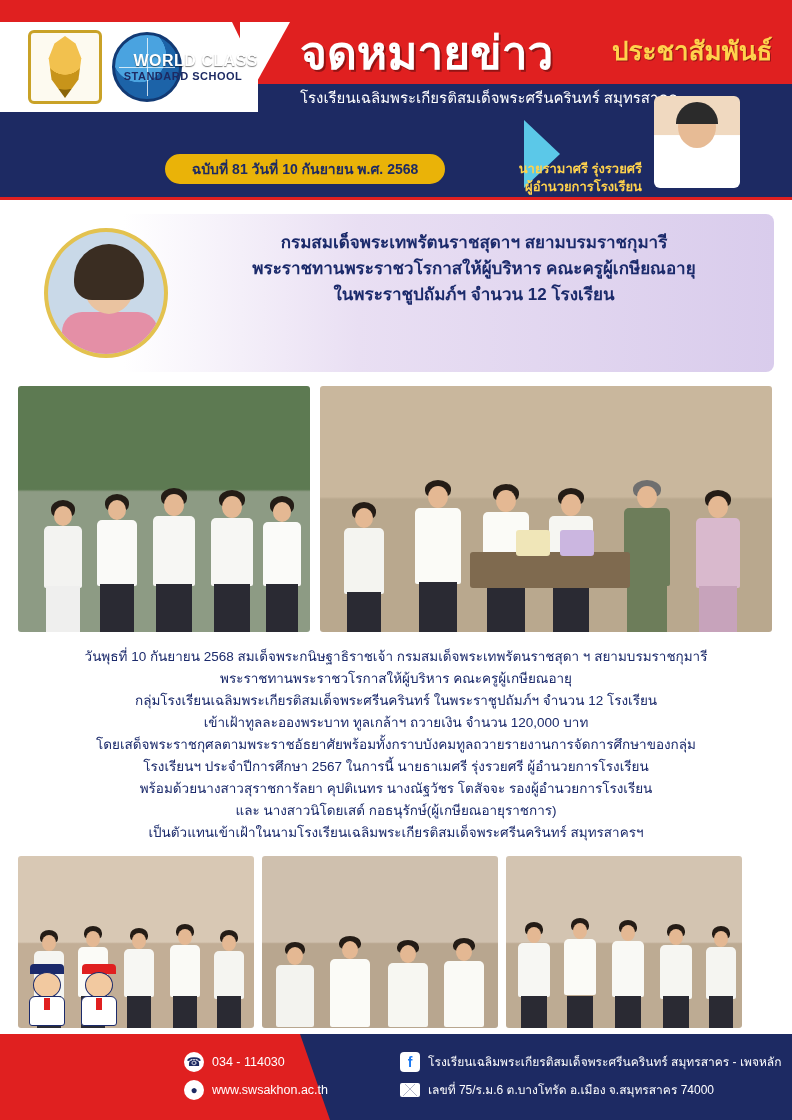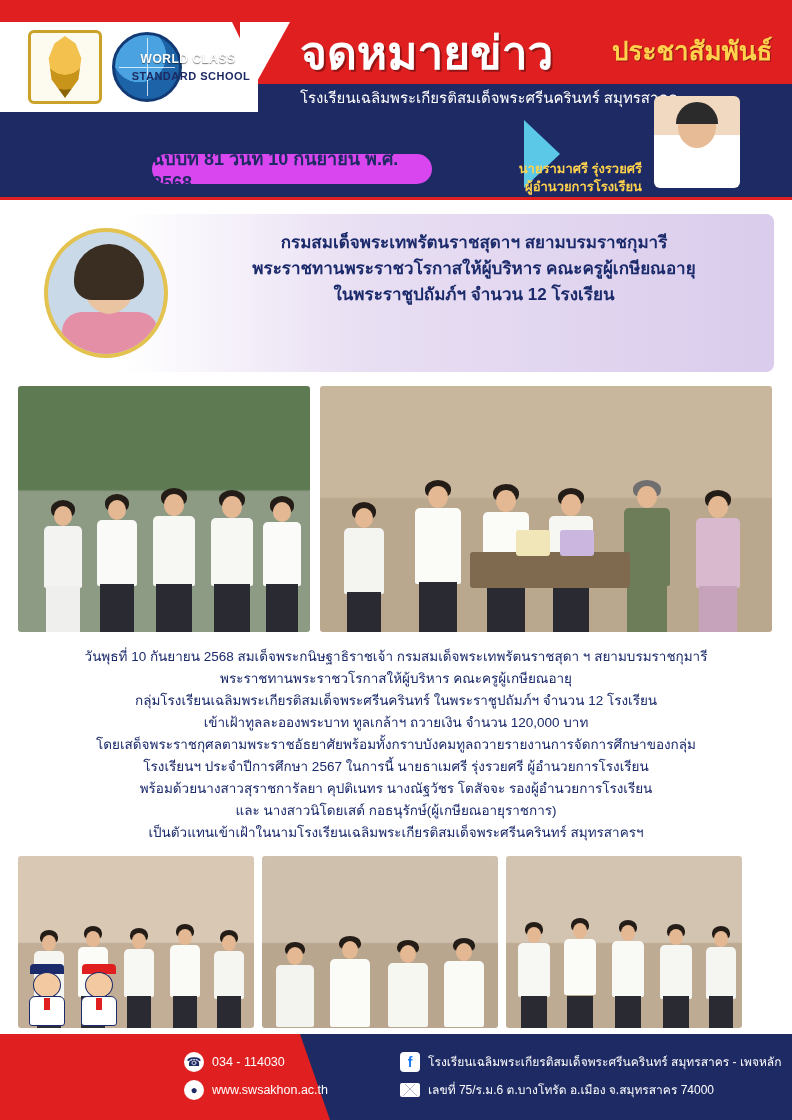--- a/index.html
+++ b/index.html
@@ -84,27 +84,27 @@
   .logo-globe::before {
     content: ""; position: absolute; left: 50%; top: 3px;
     width: 1px; height: 58px; background: rgba(255,255,255,.75);
   }
   .logo-globe::after {
     content: ""; position: absolute; left: 4px; top: 50%;
     width: 56px; height: 1px; background: rgba(255,255,255,.75);
   }
   .logo-text-wc {
     position: absolute; left: 118px; top: 52px;
-    width: 140px; text-align: center;
-    color: #ffffff; font-size: 12px; font-weight: bold;
+    width: 140px; text-align: right;
+    color: #ffffff; font-size: 16px; font-weight: bold;
     letter-spacing: .5px;
     text-shadow: 0 1px 1px rgba(0,0,0,.5);
   }
   .logo-text-sc {
-    position: absolute; left: 116px; top: 70px;
+    position: absolute; left: 108px; top: 70px;
     width: 150px; text-align: center;
     color: #1d2a63; font-size: 11px; font-weight: bold;
     letter-spacing: .5px;
   }
   .masthead-title {
     position: absolute; left: 300px; top: 22px;
     height: 62px; line-height: 62px;
     font-size: 46px; font-weight: bold; color: #ffffff;
     text-shadow: 2px 2px 0 rgba(0,0,0,.35);
     white-space: nowrap;
@@ -114,27 +114,27 @@
     font-size: 26px; font-weight: bold; color: #ffd24d;
     text-shadow: 1px 1px 0 rgba(0,0,0,.35);
     white-space: nowrap;
   }
   .masthead-school {
     position: absolute; left: 300px; top: 84px;
     height: 28px; line-height: 28px;
     font-size: 15px; color: #ffffff; white-space: nowrap;
   }
   .issue-badge {
-    position: absolute; left: 150px; top: 152px;
+    position: absolute; left: 163px; top: 152px;
     width: 284px; height: 34px;
-    background: #d946ef;
+    background: #eab308;
     border: 2px solid #1d2a63;
     border-radius: 17px;
     display: flex; align-items: center; justify-content: center;
-    font-size: 18px; font-weight: bold; color: #1d2a63;
+    font-size: 14px; font-weight: bold; color: #1d2a63;
   }
   .director-photo {
     position: absolute; right: 52px; top: 96px;
     width: 86px; height: 92px;
     background: linear-gradient(#f0d9c0 0 42%, #ffffff 43% 100%);
     border-radius: 6px;
     overflow: hidden;
   }
   .director-photo .face {
     position: absolute; left: 24px; top: 10px;

